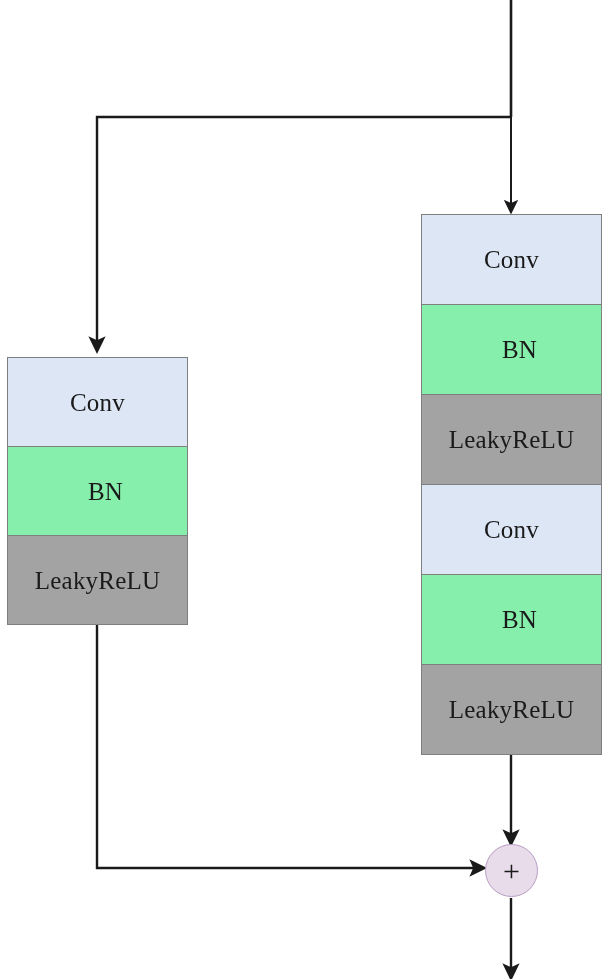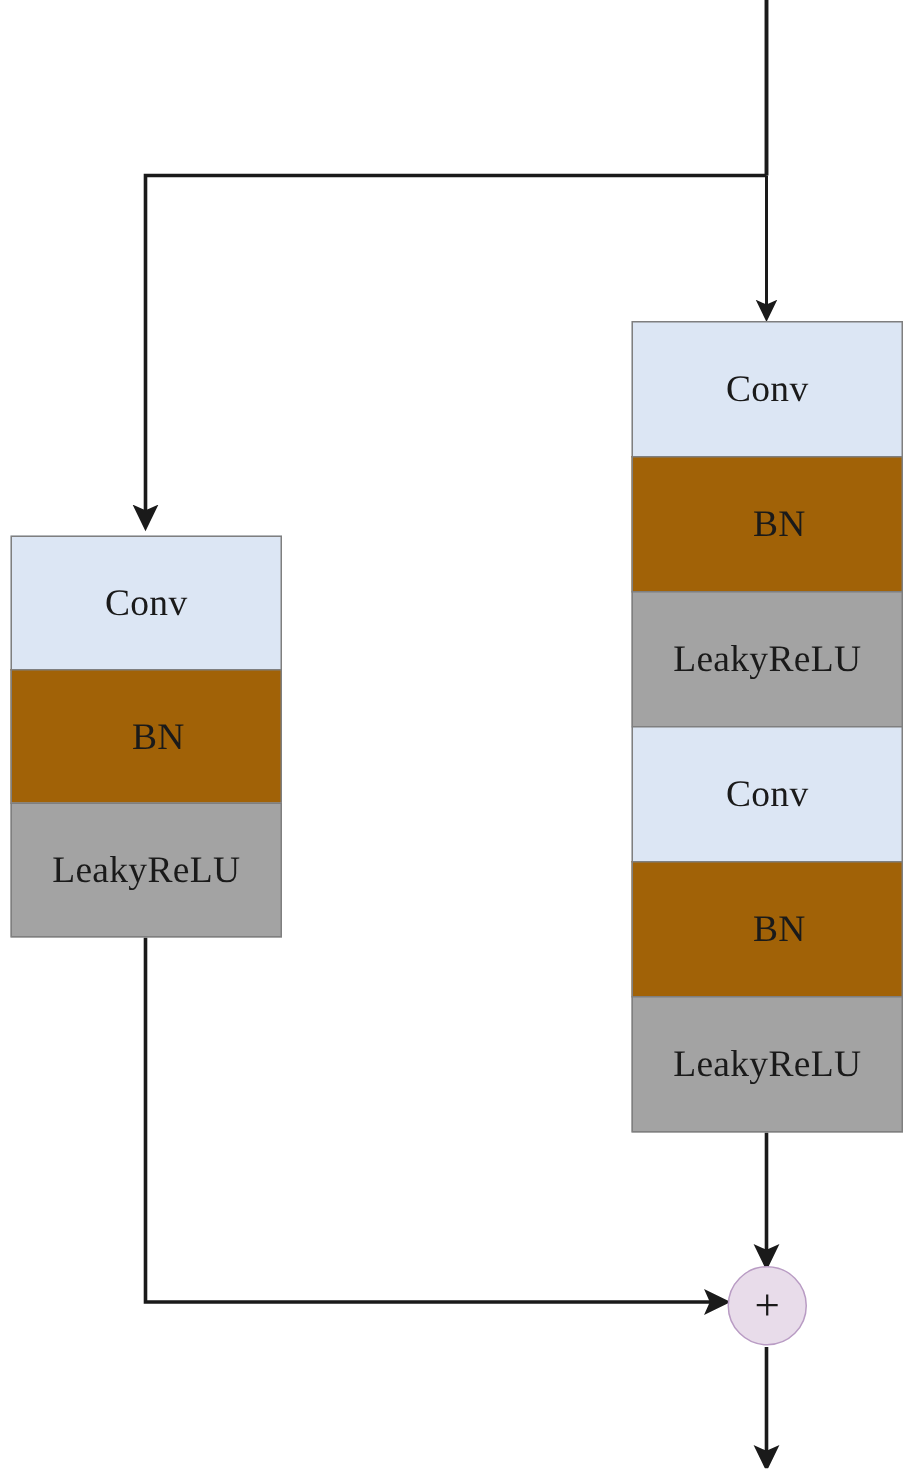--- a/index.html
+++ b/index.html
@@ -35,21 +35,21 @@
     border: 1.4px solid #7f7f7f;
     display: flex;
     align-items: center;
     justify-content: center;
     font-size: 25px;
     color: #1a1a1a;
     letter-spacing: 0.2px;
     line-height: 1;
   }
   .blk.conv  { background: #dce6f4; }
-  .blk.bn    { background: #a16207; padding-left: 16px; }
+  .blk.bn    { background: #86efac; padding-left: 16px; }
   .blk.relu  { background: #a3a3a3; }
 
   .addnode {
     position: absolute;
     box-sizing: border-box;
     border-radius: 50%;
     background: #e8dcea;
     border: 1.6px solid #b99cc4;
     display: flex;
     align-items: center;

